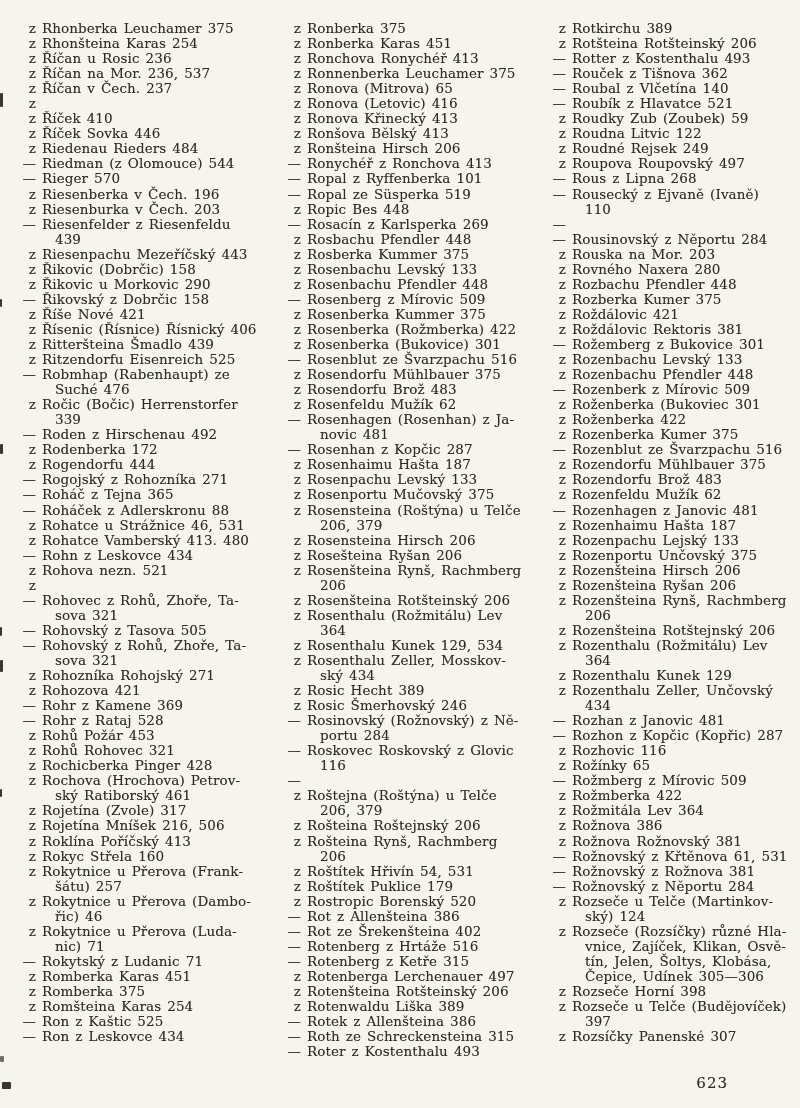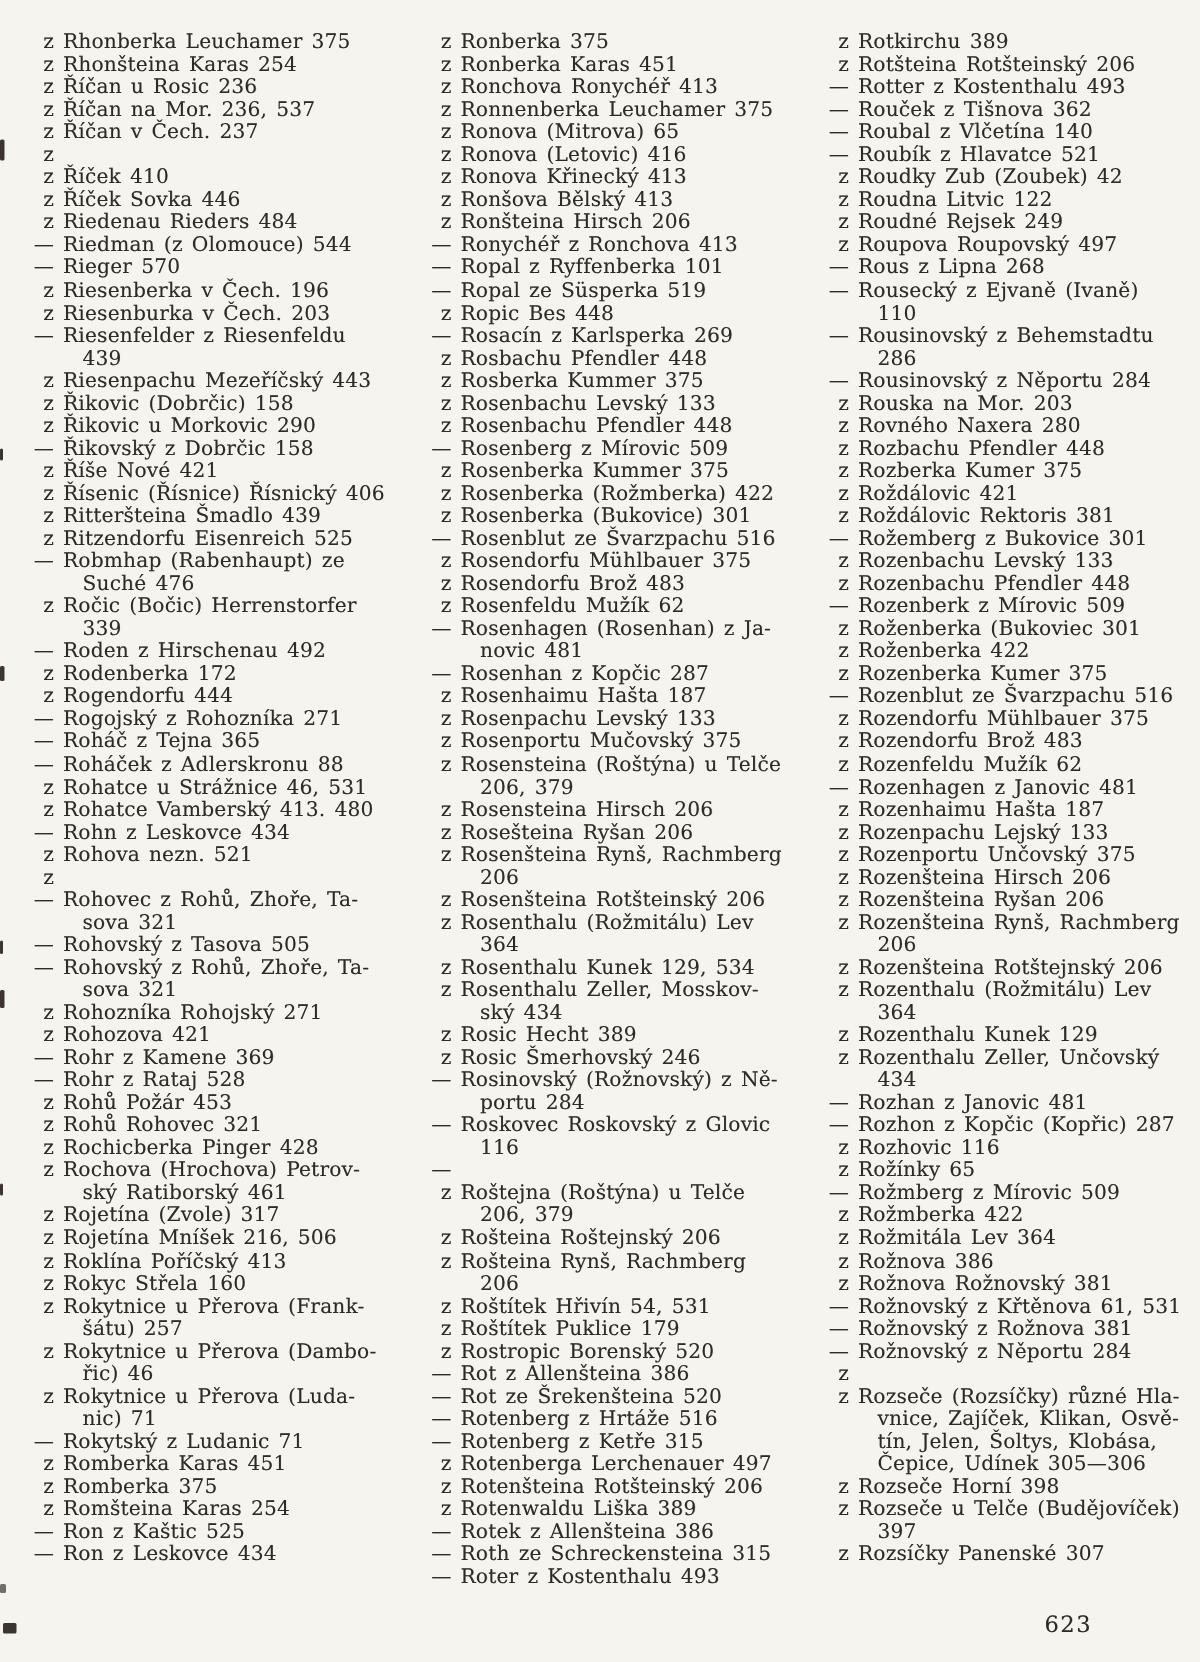--- a/index.html
+++ b/index.html
@@ -527,21 +527,21 @@
         <div class="entry">
           <span class="prefix">z</span>
           <span class="text">Rostropic Borenský 520</span>
         </div>
         <div class="entry">
           <span class="prefix">—</span>
           <span class="text">Rot z Allenšteina 386</span>
         </div>
         <div class="entry">
           <span class="prefix">—</span>
-          <span class="text">Rot ze Šrekenšteina 520</span>
+          <span class="text">Rot ze Šrekenšteina 402</span>
         </div>
         <div class="entry">
           <span class="prefix">—</span>
           <span class="text">Rotenberg z Hrtáže 516</span>
         </div>
         <div class="entry">
           <span class="prefix">—</span>
           <span class="text">Rotenberg z Ketře 315</span>
         </div>
         <div class="entry">
@@ -589,21 +589,21 @@
         <div class="entry">
           <span class="prefix">—</span>
           <span class="text">Roubal z Vlčetína 140</span>
         </div>
         <div class="entry">
           <span class="prefix">—</span>
           <span class="text">Roubík z Hlavatce 521</span>
         </div>
         <div class="entry">
           <span class="prefix">z</span>
-          <span class="text">Roudky Zub (Zoubek) 42</span>
+          <span class="text">Roudky Zub (Zoubek) 59</span>
         </div>
         <div class="entry">
           <span class="prefix">z</span>
           <span class="text">Roudna Litvic 122</span>
         </div>
         <div class="entry">
           <span class="prefix">z</span>
           <span class="text">Roudné Rejsek 249</span>
         </div>
         <div class="entry">
@@ -614,22 +614,20 @@
           <span class="prefix">—</span>
           <span class="text">Rous z Lipna 268</span>
         </div>
         <div class="entry">
           <span class="prefix">—</span>
           <span class="text">Rousecký z Ejvaně (Ivaně)
 110</span>
         </div>
         <div class="entry">
           <span class="prefix">—</span>
-          <span class="text">Rousinovský z Behemstadtu
-286</span>
         </div>
         <div class="entry">
           <span class="prefix">—</span>
           <span class="text">Rousinovský z Něportu 284</span>
         </div>
         <div class="entry">
           <span class="prefix">z</span>
           <span class="text">Rouska na Mor. 203</span>
         </div>
         <div class="entry">
@@ -786,20 +784,22 @@
         <div class="entry">
           <span class="prefix">—</span>
           <span class="text">Rožnovský z Rožnova 381</span>
         </div>
         <div class="entry">
           <span class="prefix">—</span>
           <span class="text">Rožnovský z Něportu 284</span>
         </div>
         <div class="entry">
           <span class="prefix">z</span>
+          <span class="text">Rozseče u Telče (Martinkov-
+ský) 124</span>
         </div>
         <div class="entry">
           <span class="prefix">z</span>
           <span class="text">Rozseče (Rozsíčky) různé Hla-
 vnice, Zajíček, Klikan, Osvě-
 tín, Jelen, Šoltys, Klobása,
 Čepice, Udínek 305—306</span>
         </div>
         <div class="entry">
           <span class="prefix">z</span>

